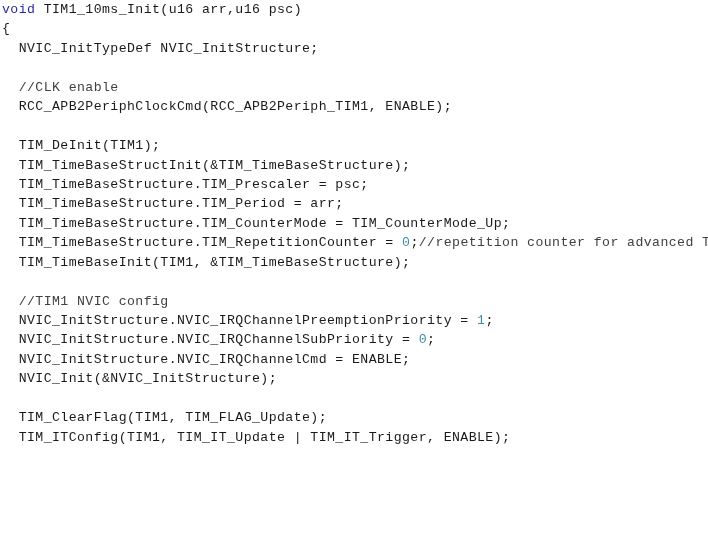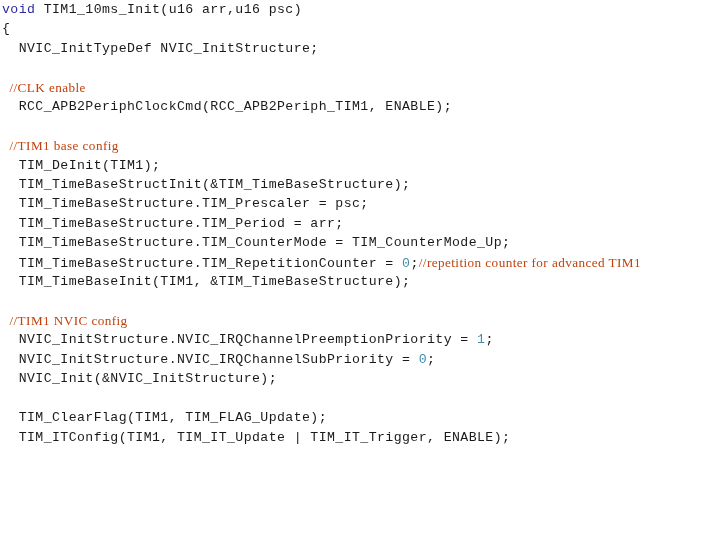--- a/index.html
+++ b/index.html
@@ -28,47 +28,47 @@
     font-size: 13.2px;
     font-family: "Liberation Mono", "DejaVu Sans Mono", monospace;
     letter-spacing: 0.42px;
     color: #1a1a1a;
     padding-left: 2px;
     box-sizing: border-box;
   }
   .tok { white-space: pre; }
   .tok-plain   { color: #1a1a1a; }
   .tok-keyword { color: #2a2aa8; }
-  .tok-comment { color: #c2410c; font-family: Liberation Serif, serif; }
+  .tok-comment { color: #404040; }
   .tok-number  { color: #3d8fa8; }
   .tok-brace   { color: #1a1a1a; }
 </style>
 </head>
 <body>
 
 <div id="code-view">
   <div id="code-lines">
       <div class="code-line"><span class="tok tok-keyword">void</span><span class="tok tok-plain"> TIM1_10ms_Init(u16 arr,u16 psc)</span></div>
       <div class="code-line"><span class="tok tok-brace">{</span></div>
       <div class="code-line"><span class="tok tok-plain">  NVIC_InitTypeDef NVIC_InitStructure;</span></div>
       <div class="code-line">&nbsp;</div>
       <div class="code-line"><span class="tok tok-comment">  //CLK enable</span></div>
       <div class="code-line"><span class="tok tok-plain">  RCC_APB2PeriphClockCmd(RCC_APB2Periph_TIM1, ENABLE);</span></div>
       <div class="code-line">&nbsp;</div>
-      <div class="code-line"><span class="tok tok-comment">  //TIM1 base config</span></div>
       <div class="code-line"><span class="tok tok-plain">  TIM_DeInit(TIM1);</span></div>
       <div class="code-line"><span class="tok tok-plain">  TIM_TimeBaseStructInit(&amp;TIM_TimeBaseStructure);</span></div>
       <div class="code-line"><span class="tok tok-plain">  TIM_TimeBaseStructure.TIM_Prescaler = psc;</span></div>
       <div class="code-line"><span class="tok tok-plain">  TIM_TimeBaseStructure.TIM_Period = arr;</span></div>
       <div class="code-line"><span class="tok tok-plain">  TIM_TimeBaseStructure.TIM_CounterMode = TIM_CounterMode_Up;</span></div>
       <div class="code-line"><span class="tok tok-plain">  TIM_TimeBaseStructure.TIM_RepetitionCounter = </span><span class="tok tok-number">0</span><span class="tok tok-plain">;</span><span class="tok tok-comment">//repetition counter for advanced TIM1</span></div>
       <div class="code-line"><span class="tok tok-plain">  TIM_TimeBaseInit(TIM1, &amp;TIM_TimeBaseStructure);</span></div>
       <div class="code-line">&nbsp;</div>
       <div class="code-line"><span class="tok tok-comment">  //TIM1 NVIC config</span></div>
       <div class="code-line"><span class="tok tok-plain">  NVIC_InitStructure.NVIC_IRQChannelPreemptionPriority = </span><span class="tok tok-number">1</span><span class="tok tok-plain">;</span></div>
       <div class="code-line"><span class="tok tok-plain">  NVIC_InitStructure.NVIC_IRQChannelSubPriority = </span><span class="tok tok-number">0</span><span class="tok tok-plain">;</span></div>
+      <div class="code-line"><span class="tok tok-plain">  NVIC_InitStructure.NVIC_IRQChannelCmd = ENABLE;</span></div>
       <div class="code-line"><span class="tok tok-plain">  NVIC_Init(&amp;NVIC_InitStructure);</span></div>
       <div class="code-line">&nbsp;</div>
       <div class="code-line"><span class="tok tok-plain">  TIM_ClearFlag(TIM1, TIM_FLAG_Update);</span></div>
       <div class="code-line"><span class="tok tok-plain">  TIM_ITConfig(TIM1, TIM_IT_Update | TIM_IT_Trigger, ENABLE);</span></div>
       <div class="code-line">&nbsp;</div>
     </div>
 </div>
 
 </body></html>

